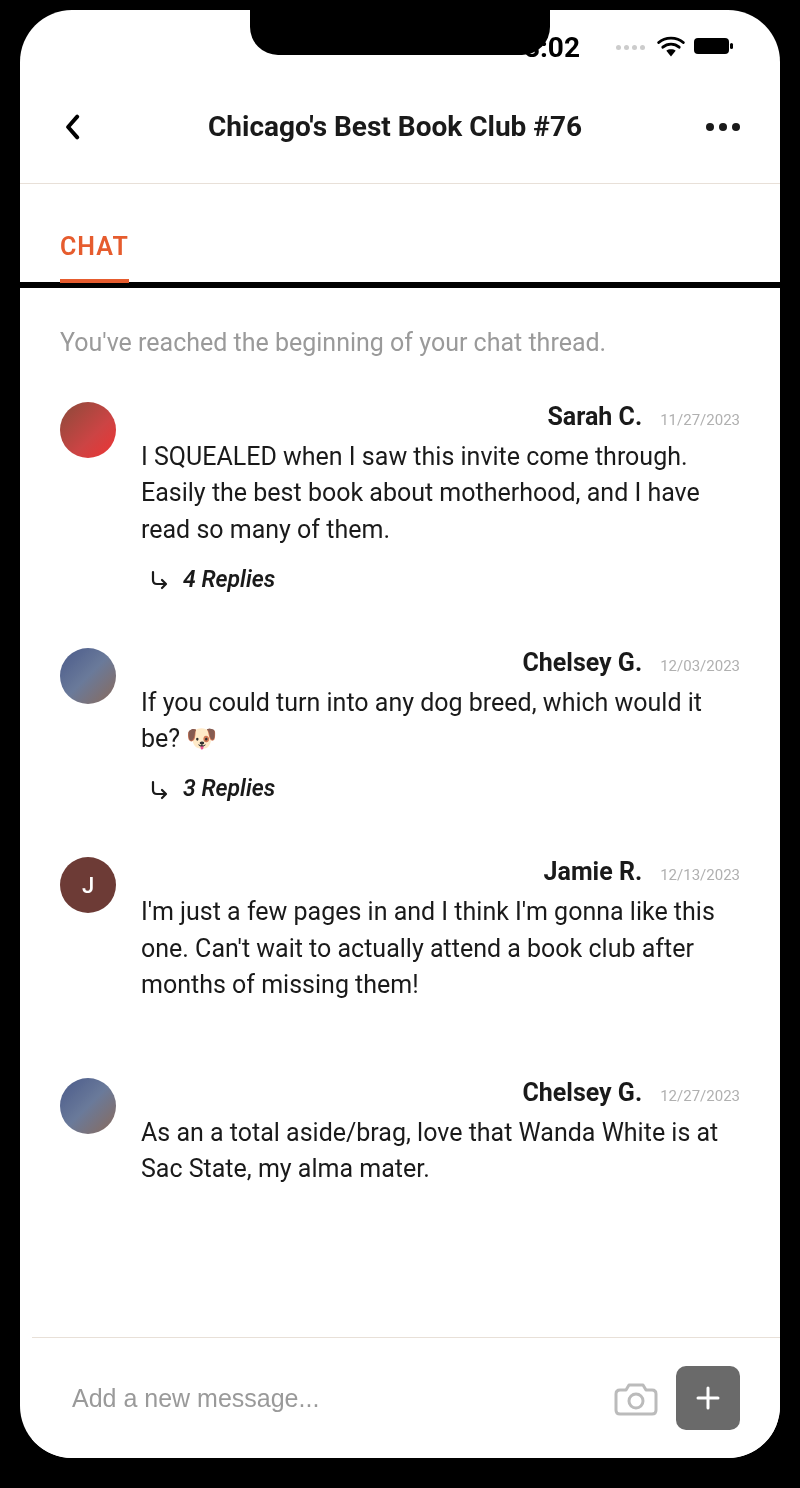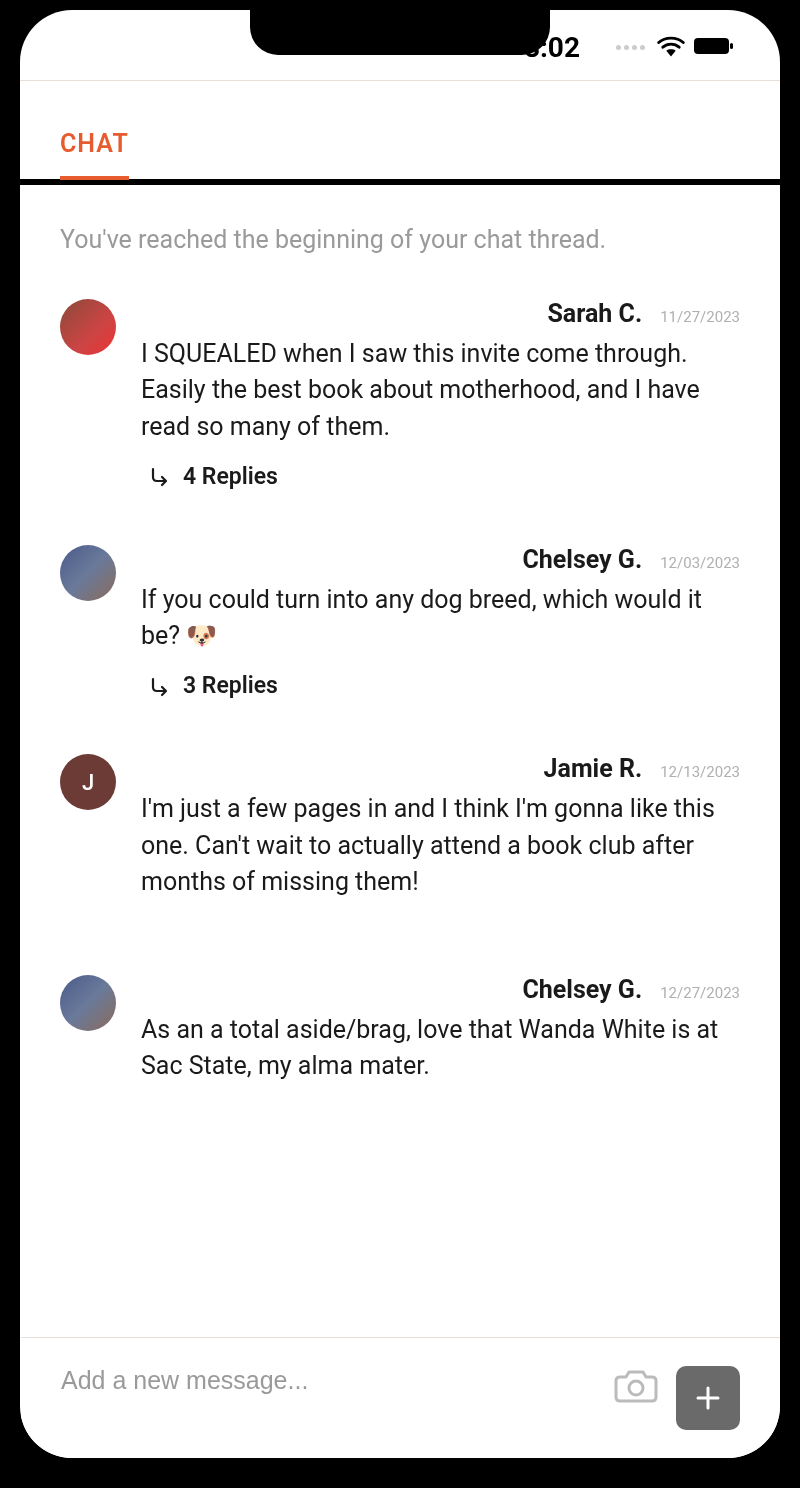--- a/index.html
+++ b/index.html
@@ -225,43 +225,44 @@
       line-height: 1.45;
       color: #1a1a1a;
     }
     
     .replies-row {
       display: flex;
       align-items: center;
       gap: 12px;
       margin-top: 18px;
       margin-left: 8px;
+      font-style: italic;
     }
     
     .reply-arrow {
       width: 22px;
       height: 22px;
     }
     
     .replies-text {
       font-size: 23px;
       font-weight: 600;
       color: #1a1a1a;
     }
     
     .input-bar {
       position: absolute;
       bottom: 0;
-      left: 1px;
+      left: 12px;
       right: 0;
       border-top: 1px solid #e8e0d8;
       background: #fff;
       padding: 28px 40px;
       display: flex;
-      align-items: flex-start;
+      align-items: center;
       gap: 18px;
     }
     
     .input-field {
       flex: 1;
       font-size: 25px;
       color: #9a9a9a;
       border: none;
       outline: none;
       background: transparent;
@@ -319,20 +320,33 @@
         </div>
         <div class="battery-icon">
           <svg viewBox="0 0 42 20">
             <rect x="1" y="2" width="35" height="16" rx="4" fill="#000"></rect>
             <rect x="37" y="7" width="3" height="6" rx="1.5" fill="#000"></rect>
           </svg>
         </div>
       </div>
     </div>
 
+    <div class="header">
+      <div class="back-btn">
+        <svg viewBox="0 0 12 20" width="16" height="26">
+          <path d="M10 2 L3 10 L10 18" stroke="#000" stroke-width="3" fill="none" stroke-linecap="round" stroke-linejoin="round"></path>
+        </svg>
+      </div>
+      <div class="header-title">Chicago's Best Book Club #76</div>
+      <div class="more-btn">
+        <span></span>
+        <span></span>
+        <span></span>
+      </div>
+    </div>
 
     <div class="divider-top"></div>
 
     <div class="tabs">
       <div class="tab active">CHAT</div>
     </div>
 
     <div class="content">
       <div class="thread-begin">You've reached the beginning of your chat thread.</div>
 

